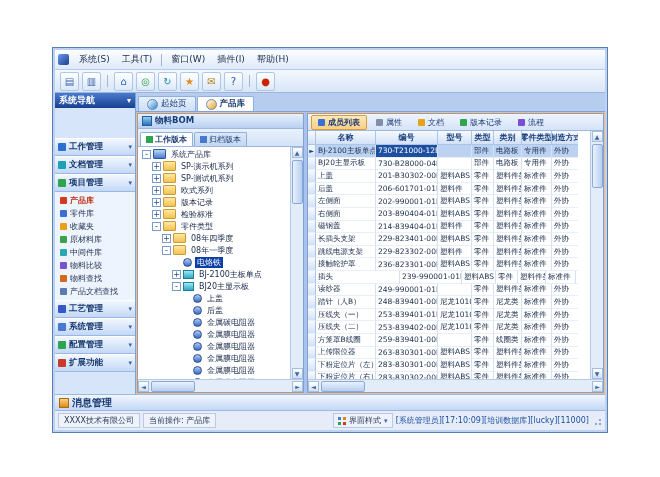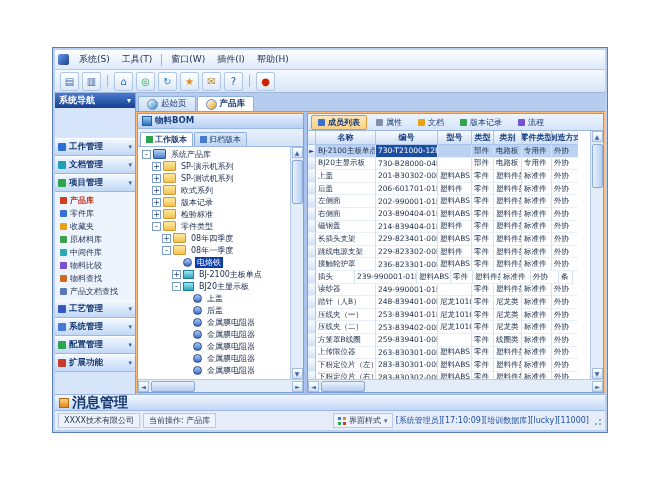--- a/index.html
+++ b/index.html
@@ -90,21 +90,21 @@
   .tbody{flex:1;overflow:hidden;}
   .tr{display:flex;height:12.6px;}
   .td{border-right:1px solid #d4e2f4;border-bottom:1px solid #e6effa;font-size:7.5px;color:#20324e;
       display:flex;align-items:center;padding:0 2px;flex:none;overflow:hidden;white-space:nowrap;box-sizing:border-box;}
   .td.gut{background:linear-gradient(#f6fafe,#d2e1f6);border-right:1px solid #aac4ea;justify-content:center;font-size:6px;color:#1b3f7e;padding:0;}
   .tr.sel .td{background:#bcd2f2;}
   .tr.sel .td.code{background:#1d4fa0;color:#ffffff;}
   .tr.sel .td.gut{background:linear-gradient(#f6fafe,#d2e1f6);}
   
   .msgbar{height:15px;flex:none;background:linear-gradient(#f2f7ff,#c2d8f6);border-top:1px solid #9cb8e2;border-bottom:1px solid #9cb8e2;
-          display:flex;align-items:center;gap:3px;padding:0 4px;font-size:14px;font-weight:bold;color:#17386e;}
+          display:flex;align-items:center;gap:3px;padding:0 4px;font-size:10px;font-weight:bold;color:#17386e;}
   .msg-ico{width:8px;height:8px;background:linear-gradient(#ffd080,#e08818);border:1px solid #b06a10;flex:none;}
   .statusbar{height:19px;flex:none;background:#e6edf8;display:flex;align-items:center;gap:3px;padding:0 3px;}
   .st-cell{height:13px;border:1px solid #b9cbe4;background:#eef3fb;display:flex;align-items:center;padding:0 5px;font-size:8px;color:#2a3a55;white-space:nowrap;}
   .st-fill{flex:1;}
   .st-style{height:13px;border:1px solid #b9cbe4;background:#eef3fb;display:flex;align-items:center;gap:3px;padding:0 4px;font-size:8px;color:#2a3a55;}
   .grid-ico{width:8px;height:8px;background:
       linear-gradient(#4a7ad0,#4a7ad0) 0 0/3px 3px no-repeat,
       linear-gradient(#e08818,#e08818) 5px 0/3px 3px no-repeat,
       linear-gradient(#2fa44e,#2fa44e) 0 5px/3px 3px no-repeat,
       linear-gradient(#c83a2a,#c83a2a) 5px 5px/3px 3px no-repeat;}
@@ -339,20 +339,25 @@
                   </div>
                   <div class="trow" style="padding-left: 44px;">
                     <span class="tspace"></span>
                     <span class="tico-part"></span>
                     <span class="tlabel">上盖</span>
                   </div>
                   <div class="trow" style="padding-left: 44px;">
                     <span class="tspace"></span>
                     <span class="tico-part"></span>
                     <span class="tlabel">后盖</span>
+                  </div>
+                  <div class="trow" style="padding-left: 44px;">
+                    <span class="tspace"></span>
+                    <span class="tico-part"></span>
+                    <span class="tlabel">金属碳电阻器</span>
                   </div>
                   <div class="trow" style="padding-left: 44px;">
                     <span class="tspace"></span>
                     <span class="tico-part"></span>
                     <span class="tlabel">金属膜电阻器</span>
                   </div>
                   <div class="trow" style="padding-left: 44px;">
                     <span class="tspace"></span>
                     <span class="tico-part"></span>
                     <span class="tlabel">金属膜电阻器</span>
@@ -532,21 +537,21 @@
                       <span class="td code" style="width: 62px;">236-823301-00E</span>
                       <span class="td" style="width: 34px;">塑料ABS</span>
                       <span class="td" style="width: 22px;">零件</span>
                       <span class="td" style="width: 28px;">塑料件类</span>
                       <span class="td" style="width: 30px;">标准件</span>
                       <span class="td" style="width: 28px;">外协</span>
                       <span class="td" style="width: 14px;">条</span>
                     </div>
                     <div class="tr">
                       <span class="td gut" style="width: 8px;"></span>
-                      <span class="td" style="width: 39px;">插头</span>
+                      <span class="td" style="width: 84px;">插头</span>
                       <span class="td code" style="width: 62px;">239-990001-01E</span>
                       <span class="td" style="width: 34px;">塑料ABS</span>
                       <span class="td" style="width: 22px;">零件</span>
                       <span class="td" style="width: 28px;">塑料件类</span>
                       <span class="td" style="width: 30px;">标准件</span>
                       <span class="td" style="width: 28px;">外协</span>
                       <span class="td" style="width: 14px;">条</span>
                     </div>
                     <div class="tr">
                       <span class="td gut" style="width: 8px;"></span>

